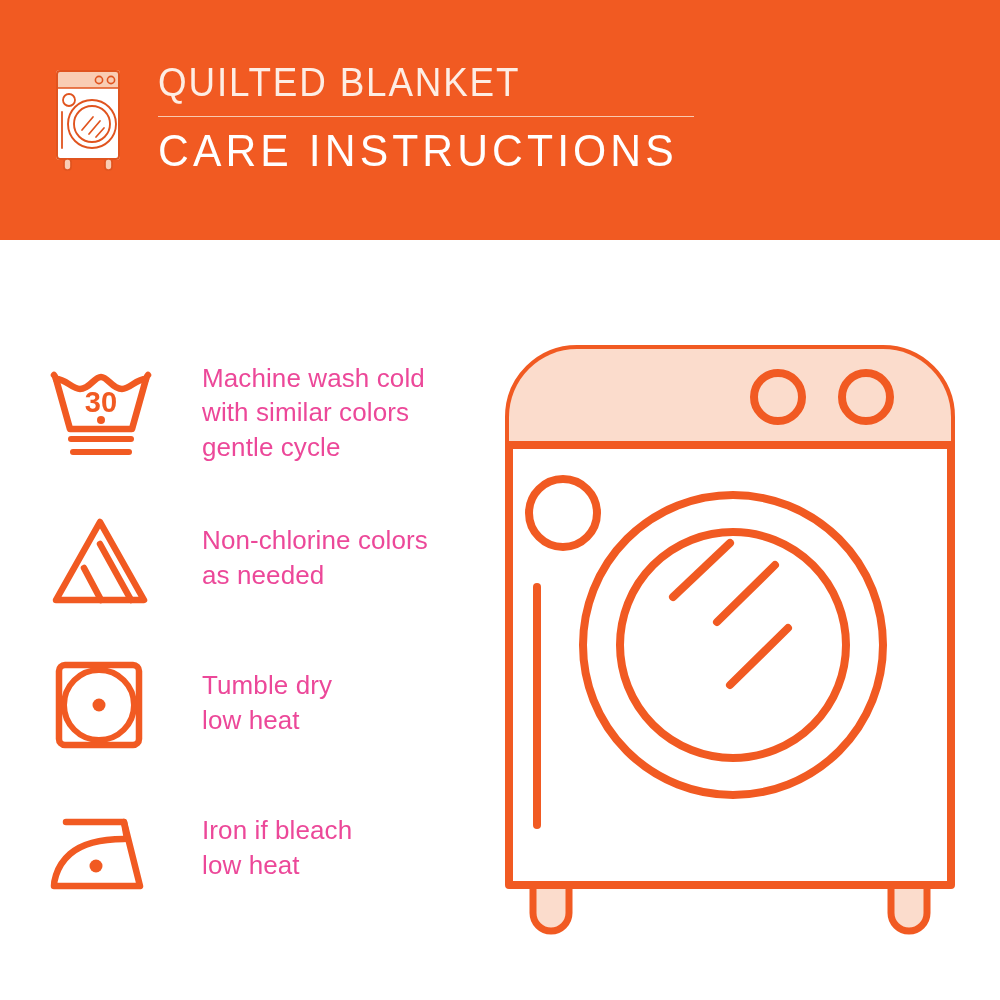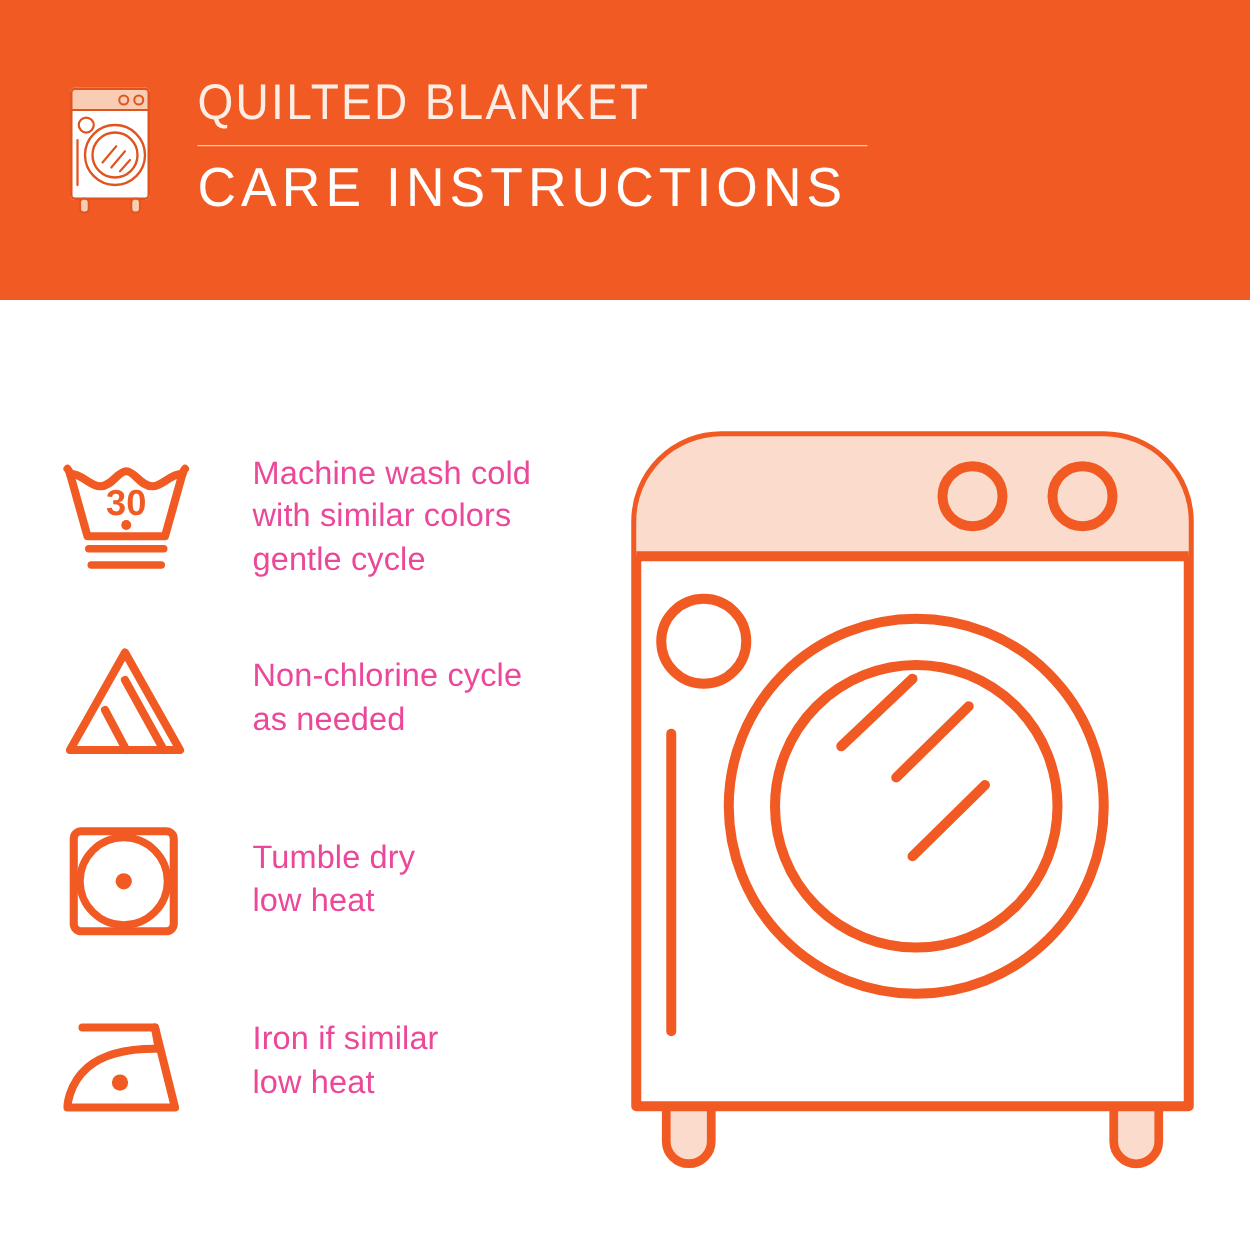--- a/index.html
+++ b/index.html
@@ -176,21 +176,21 @@
     <div class="care-row">
       <div class="care-symbol">
         <svg width="106" height="96" viewBox="0 0 106 96" aria-hidden="true">
           <g fill="none" stroke="#F15A22" stroke-width="6.5" stroke-linejoin="round" stroke-linecap="round">
             <path d="M52 10 L96 88 L8 88 Z"></path>
             <path d="M52 32 L83 88"></path>
             <path d="M36 56 L53 88"></path>
           </g>
         </svg>
       </div>
-      <div class="care-text">Non-chlorine cycle
+      <div class="care-text">Non-chlorine colors
 as needed</div>
     </div>
 
     <div class="care-row">
       <div class="care-symbol">
         <svg width="106" height="96" viewBox="0 0 106 96" aria-hidden="true">
           <rect x="11" y="8" width="80" height="80" rx="6" fill="none" stroke="#F15A22" stroke-width="6.5"></rect>
           <circle cx="51" cy="48" r="35" fill="none" stroke="#F15A22" stroke-width="6"></circle>
           <circle cx="51" cy="48" r="6.5" fill="#F15A22"></circle>
         </svg>
@@ -202,21 +202,21 @@
     <div class="care-row">
       <div class="care-symbol">
         <svg width="112" height="96" viewBox="0 0 112 96" aria-hidden="true">
           <g fill="none" stroke="#F15A22" stroke-width="6.5" stroke-linejoin="round" stroke-linecap="round">
             <path d="M18 20 L76 20 L92 84 L6 84 C6 84 6 66 22 52 C36 40 56 37 76 37"></path>
             <path d="M76 20 L79 37"></path>
           </g>
           <circle cx="48" cy="64" r="6.5" fill="#F15A22"></circle>
         </svg>
       </div>
-      <div class="care-text">Iron if similar
+      <div class="care-text">Iron if bleach
 low heat</div>
     </div>
 
   </div>
 
   <svg id="washer-illustration" viewBox="0 0 490 610" aria-hidden="true">
 
     <path d="M48 552 h36 v36 a18 18 0 0 1 -36 0 z" fill="#FBDCCC" stroke="#F15A22" stroke-width="7"></path>
     <path d="M406 552 h36 v36 a18 18 0 0 1 -36 0 z" fill="#FBDCCC" stroke="#F15A22" stroke-width="7"></path>
 

